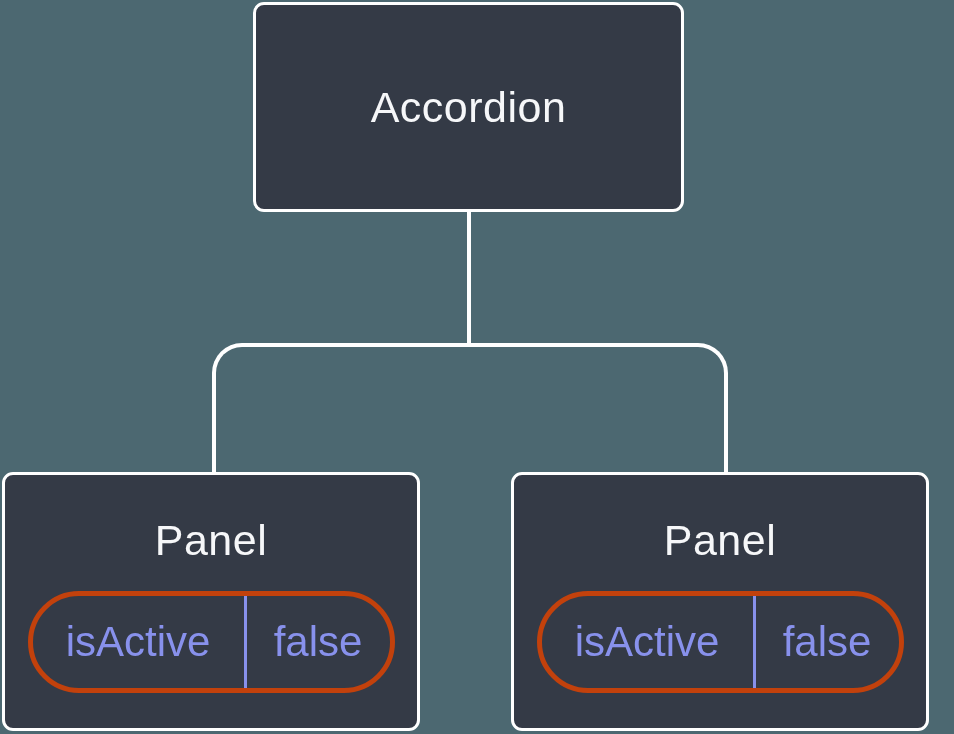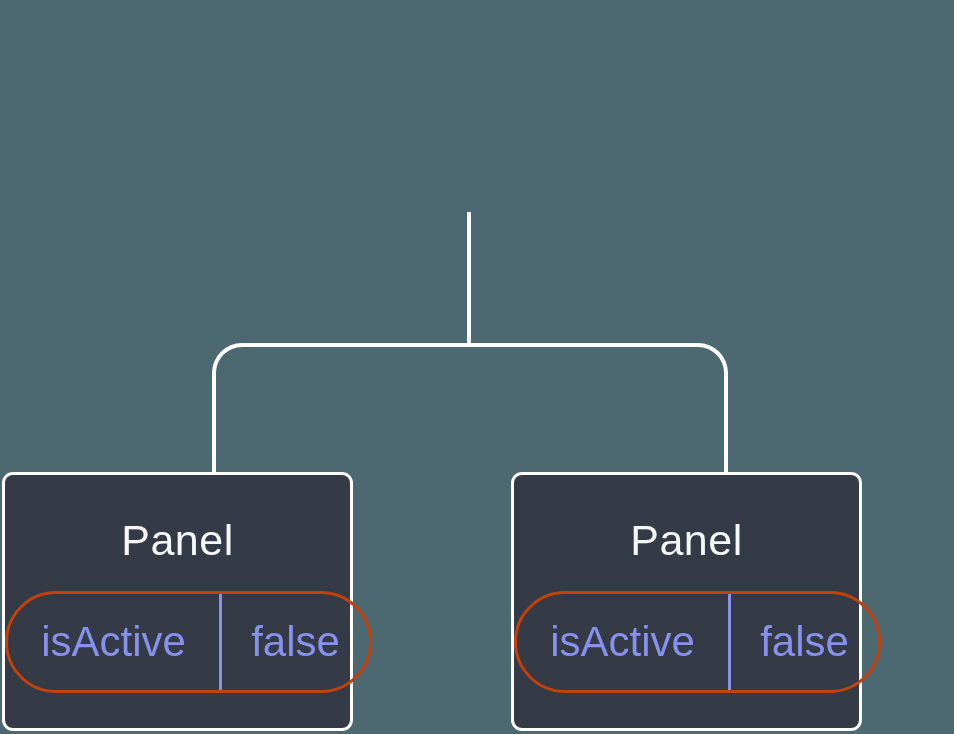--- a/index.html
+++ b/index.html
@@ -54,33 +54,33 @@
     top: 343px;
     width: 516px;
     height: 129px;
     border: 4px solid #ffffff;
     border-bottom: none;
     border-radius: 30px 30px 0 0;
     background: transparent;
   }
   .panel {
     top: 472px;
-    width: 351px;
+    width: 418px;
     height: 259px;
     padding-top: 40px;
     display: block;
   }
   .panel-left  { left: 2px; }
   .panel-right { left: 511px; }
   .state-pill {
     box-sizing: border-box;
     width: 367px;
     height: 102px;
     margin: 26px auto 0 auto;
-    border: 3px solid #c2410c;
+    border: 5px solid #c2410c;
     border-radius: 51px;
     display: flex;
     align-items: stretch;
     overflow: hidden;
   }
   .state-cell {
     display: flex;
     align-items: center;
     justify-content: center;
     color: #8891ec;
@@ -92,20 +92,23 @@
   .state-divider {
     width: 3px;
     background: #8891ec;
   }
 </style>
 </head>
 <body>
 
 <div class="canvas">
 
+  <div class="node node-root">
+    <div class="node-title">Accordion</div>
+  </div>
 
   <div class="stem"></div>
   <div class="bracket"></div>
 
   <div class="node panel panel-left">
     <div class="node-title">Panel</div>
     <div class="state-pill">
       <div class="state-cell state-key">isActive</div>
       <div class="state-divider"></div>
       <div class="state-cell state-value">false</div>

